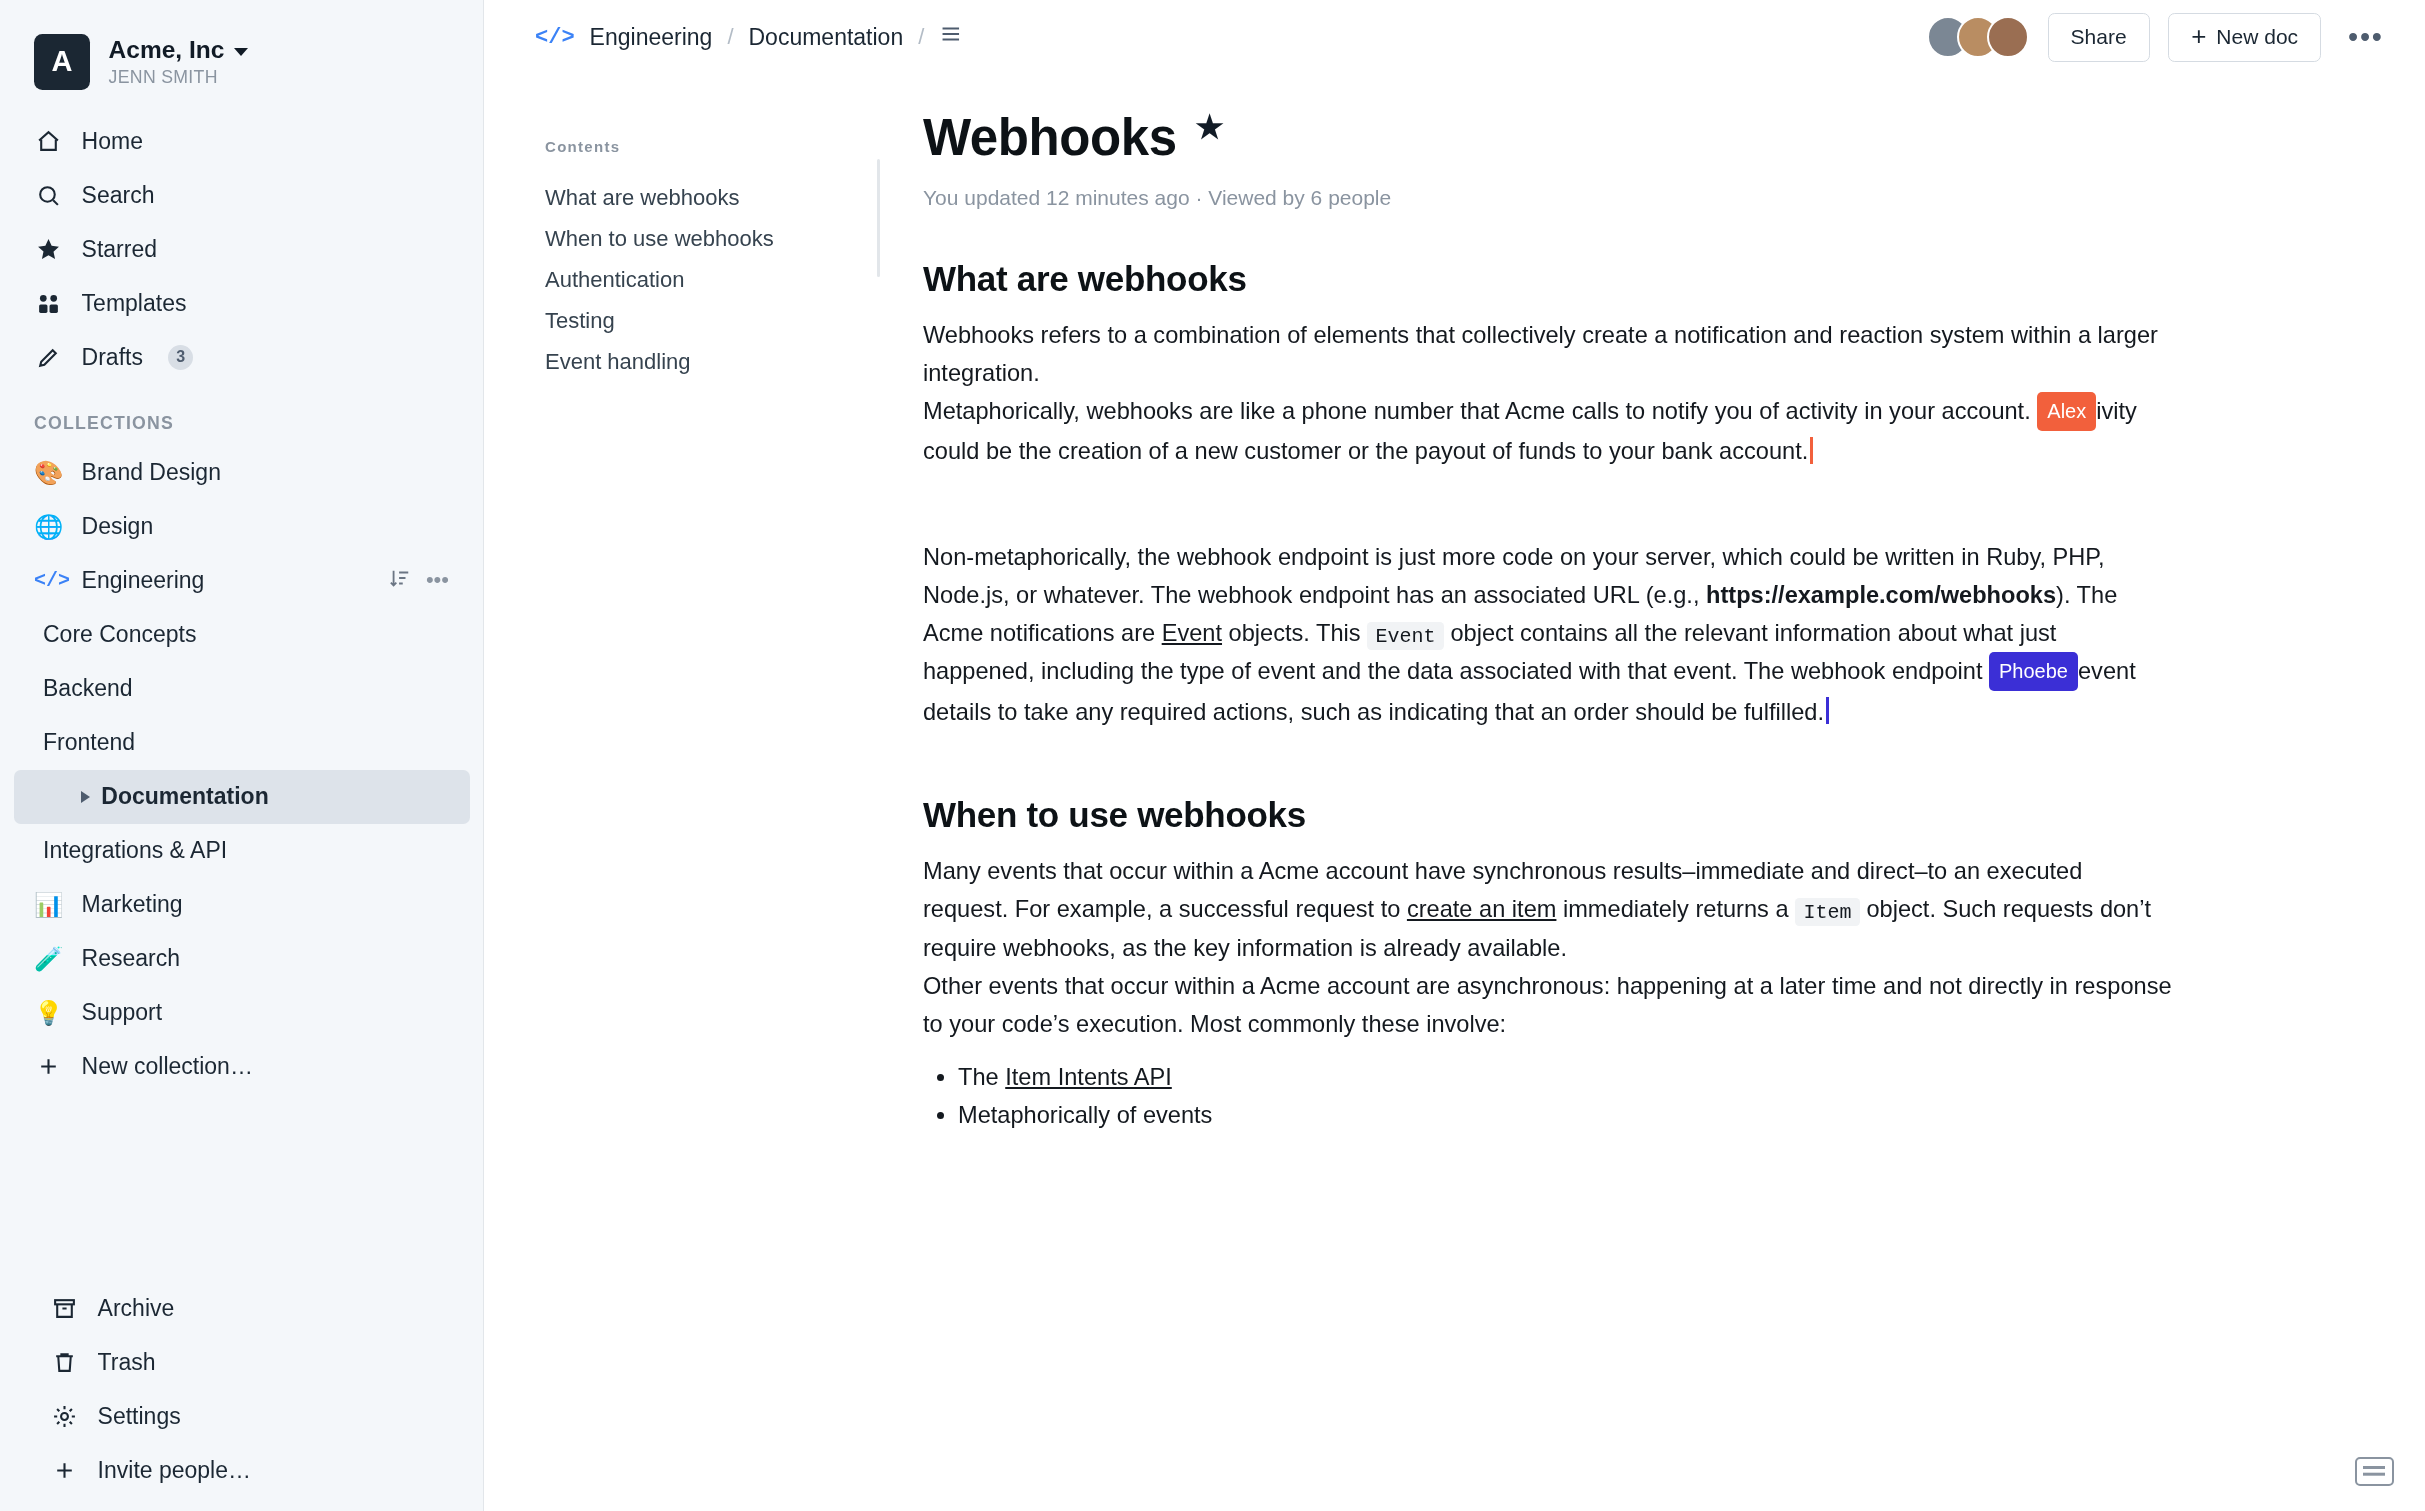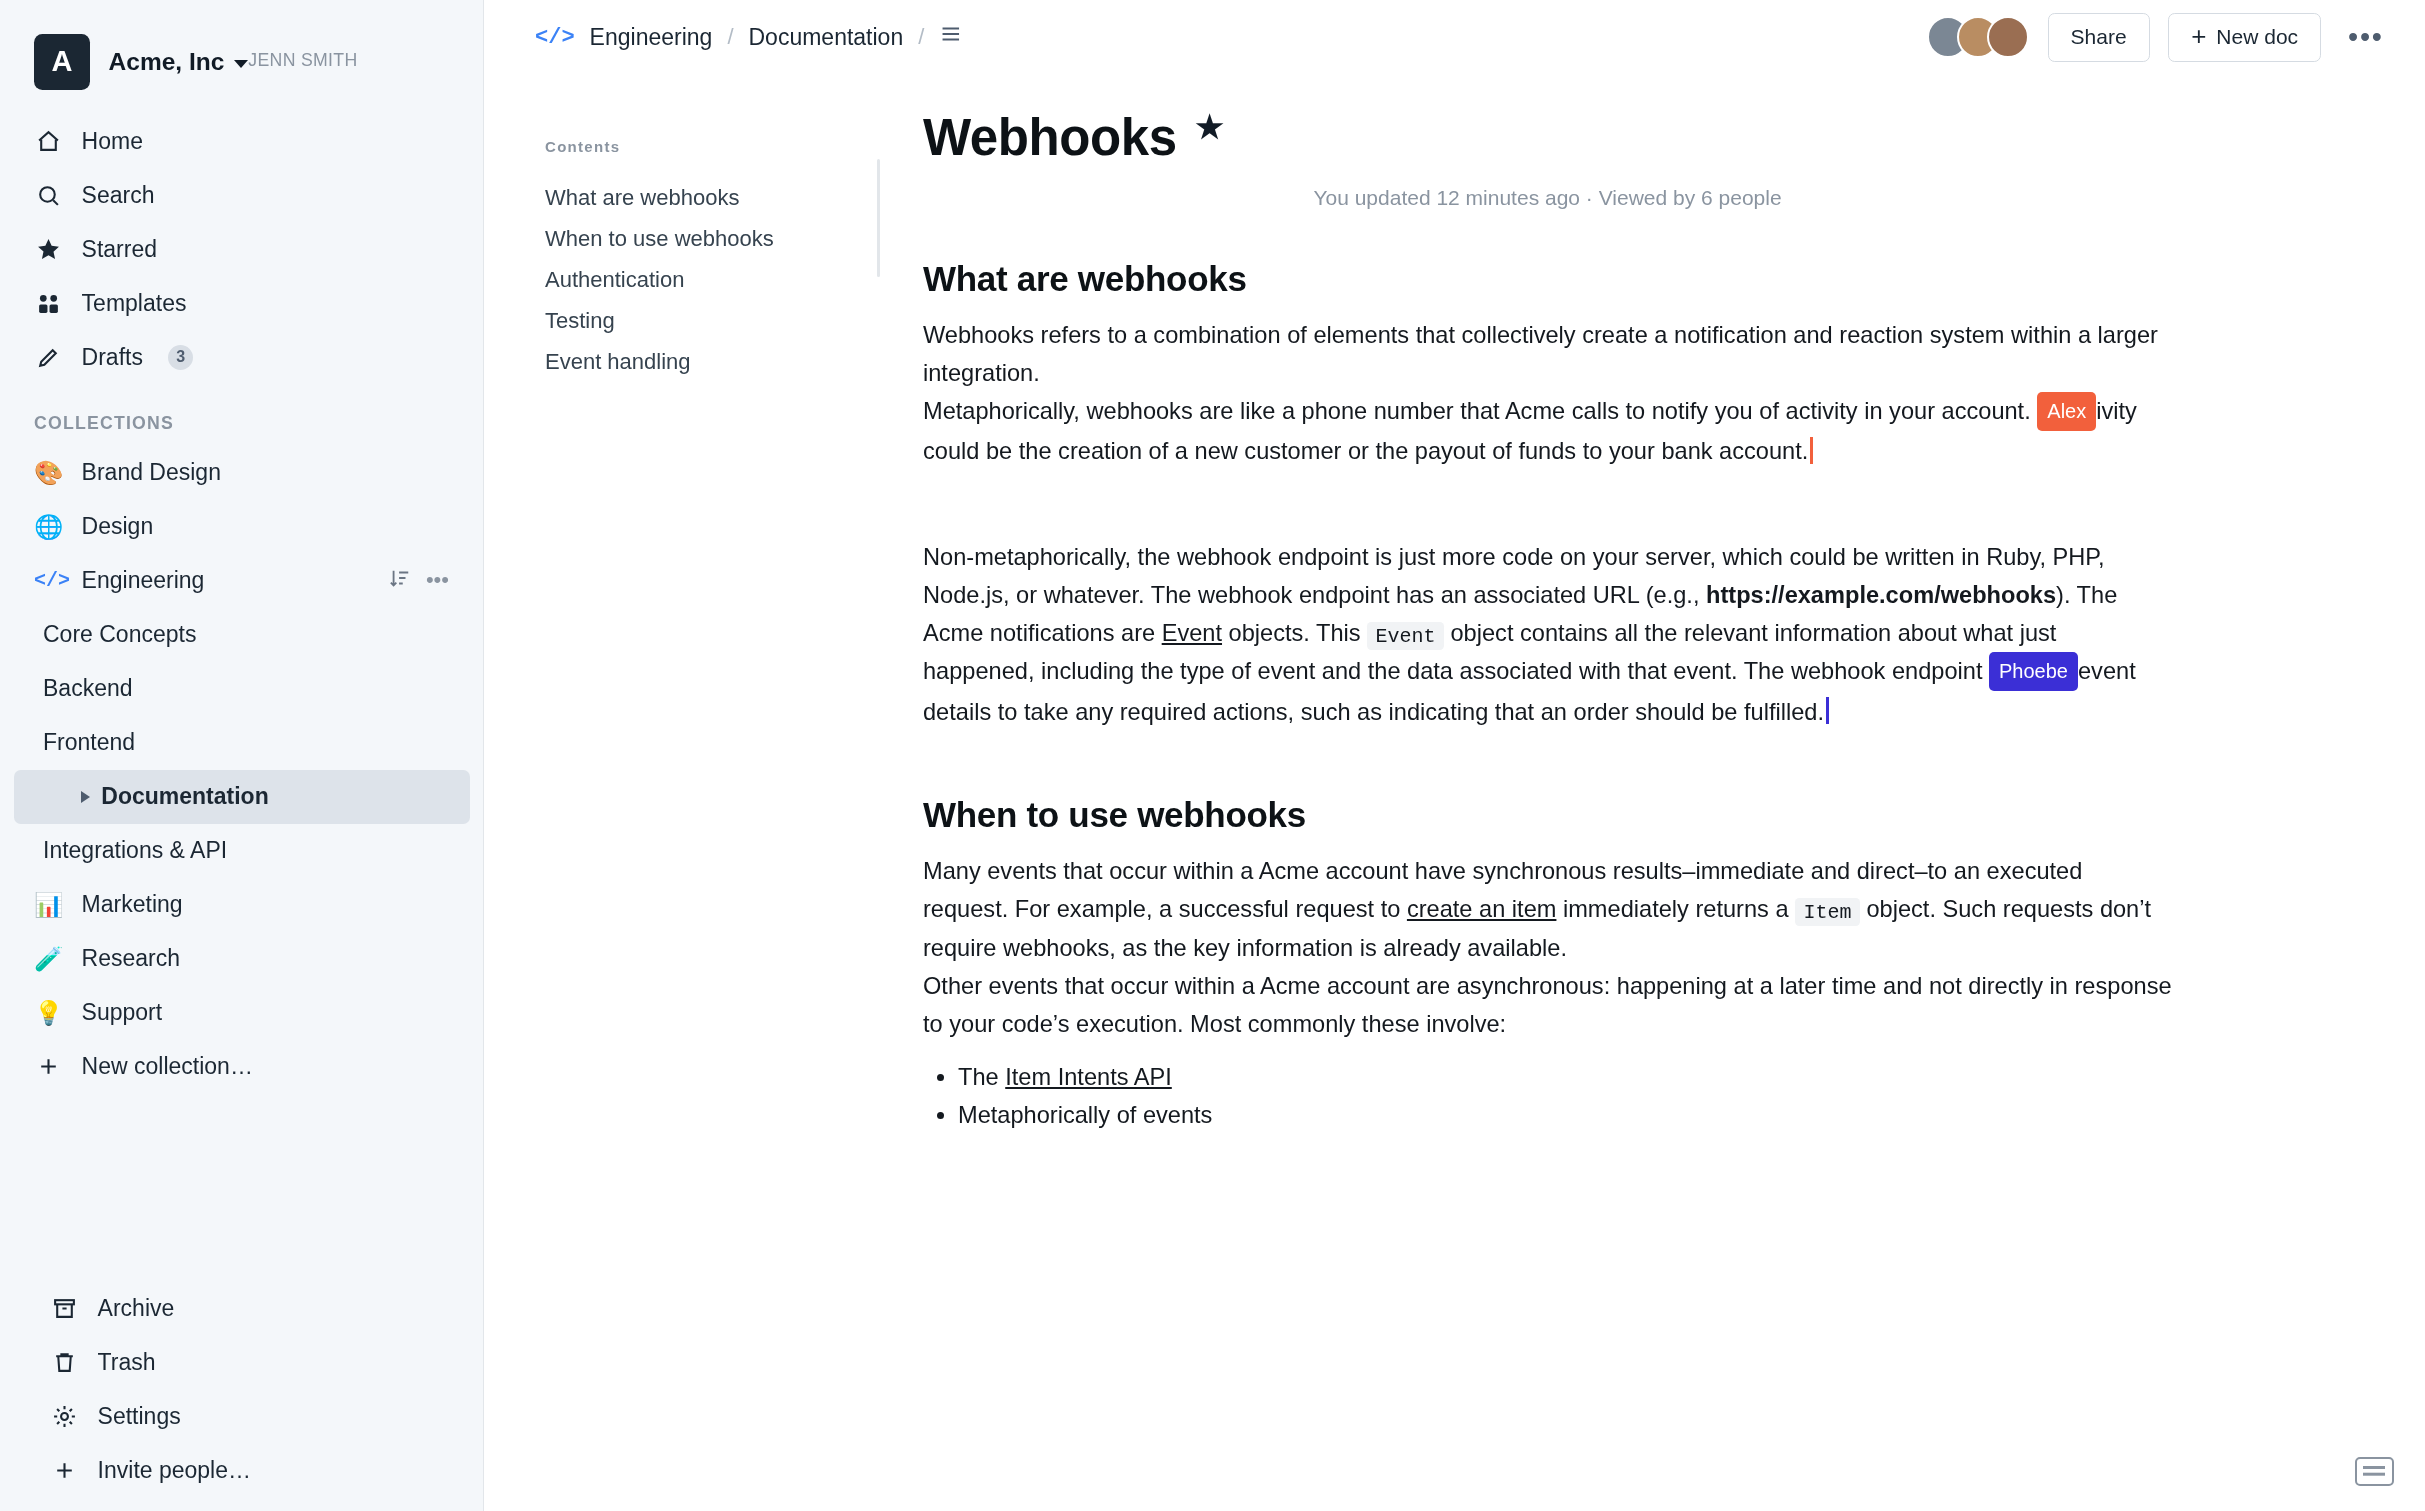--- a/index.html
+++ b/index.html
@@ -26,21 +26,21 @@
     gap: 18.6px;
     height: 67px;
   }
   .ws-avatar {
     width: 56px; height: 56px; border-radius: 8.4px;
     background: #1b2733; color: #fff;
     font-size: 29px; font-weight: 600;
     display: flex; align-items: center; justify-content: center;
     flex: 0 0 56px;
   }
-  .ws-text { display: flex; flex-direction: row; justify-content: center; }
+  .ws-text { display: flex; flex-direction: column; justify-content: center; }
   .ws-name {
     font-size: 24.5px; font-weight: 700; color: #111b26;
     display: flex; align-items: center; gap: 10px;
   }
   .ws-caret {
     width: 0; height: 0;
     border-left: 7.6px solid transparent;
     border-right: 7.6px solid transparent;
     border-top: 8.4px solid #111b26;
     margin-top: 3.4px;
@@ -139,21 +139,21 @@
   .contents-title { font-size: 15px; letter-spacing: 1.3px; color: #8a94a0; font-weight: 700; margin-bottom: 22px; }
   .toc-item { font-size: 22px; color: #36434f; padding: 7.6px 0; cursor: pointer; }
   .toc-rail { position: absolute; left: 393px; top: 51px; width: 3.4px; height: 118px; background: #e2e6ea; border-radius: 1.7px; }
 
   .doc { flex: 1; padding-right: 67px; max-width: 1316px; }
   .doc h1 {
     font-size: 51px; font-weight: 700; color: #0d1216;
     display: flex; align-items: flex-start; gap: 18.6px; letter-spacing: -0.4px;
   }
   .star { color: #111b26; font-size: 32px; }
-  .doc-meta { font-size: 21px; color: #8a94a0; margin-top: 18.6px; text-align: center; }
+  .doc-meta { font-size: 21px; color: #8a94a0; margin-top: 18.6px; }
   .doc h2 { font-size: 35px; font-weight: 700; color: #0d1216; margin-top: 49px; letter-spacing: -0.3px;}
   .doc p { font-size: 23.6px; line-height: 1.62; color: #14191f; margin-top: 17px; }
   .doc p.tight { margin-top: 0; }
   .code {
     font-family: "Liberation Mono", monospace;
     font-size: 20px; background: #f1f3f5; border-radius: 4.2px;
     padding: 2.5px 8.4px; color: #14191f;
   }
   .lnk { text-decoration: underline; color: #14191f; }
   .bold { font-weight: 700; }

